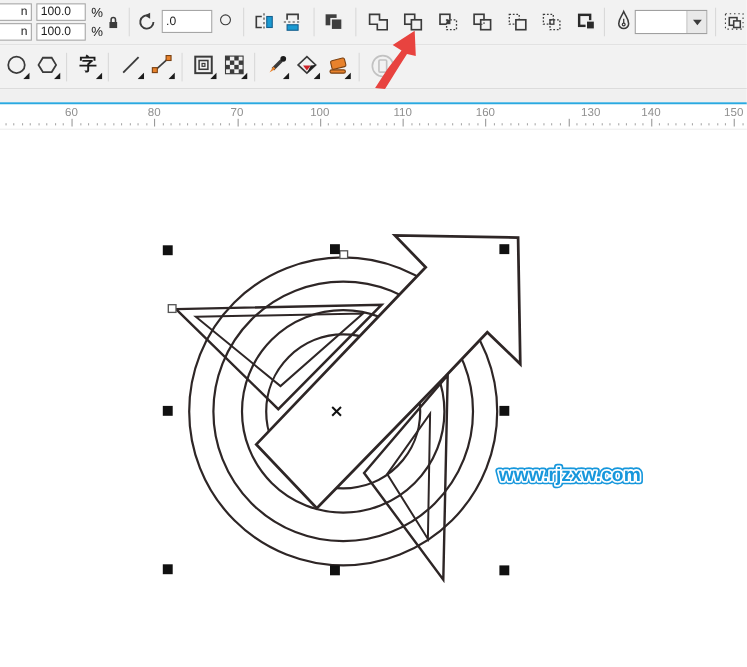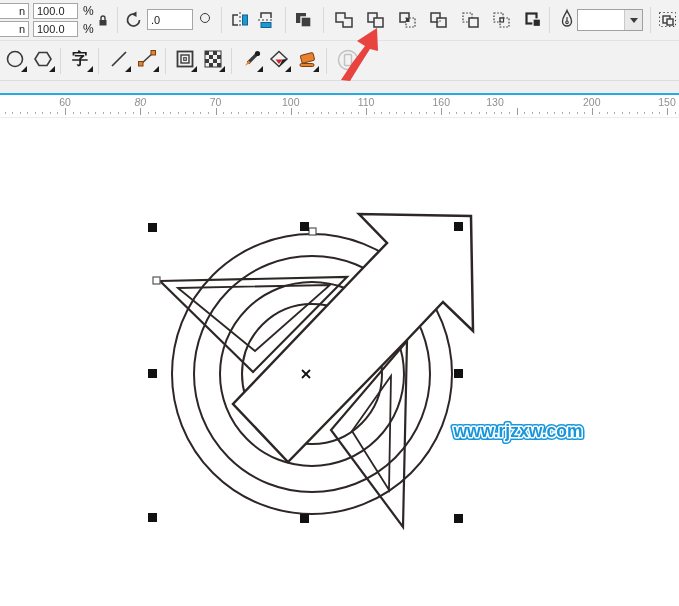--- a/index.html
+++ b/index.html
@@ -318,21 +318,21 @@
       <div class="rmaj" style="left: 65px;"></div>
       <div class="rmin" style="left: 72.525px;"></div>
       <div class="rmin" style="left: 80.05px;"></div>
       <div class="rmin" style="left: 87.575px;"></div>
       <div class="rmin" style="left: 95.1px;"></div>
       <div class="rmin" style="left: 102.625px;"></div>
       <div class="rmin" style="left: 110.15px;"></div>
       <div class="rmin" style="left: 117.675px;"></div>
       <div class="rmin" style="left: 125.2px;"></div>
       <div class="rmin" style="left: 132.725px;"></div>
-      <div class="rlabel" style="left: 140.25px; font-style: italic;">80</div>
+      <div class="rlabel" style="left: 140.25px;">80</div>
       <div class="rmaj" style="left: 140.25px;"></div>
       <div class="rmin" style="left: 147.775px;"></div>
       <div class="rmin" style="left: 155.3px;"></div>
       <div class="rmin" style="left: 162.825px;"></div>
       <div class="rmin" style="left: 170.35px;"></div>
       <div class="rmin" style="left: 177.875px;"></div>
       <div class="rmin" style="left: 185.4px;"></div>
       <div class="rmin" style="left: 192.925px;"></div>
       <div class="rmin" style="left: 200.45px;"></div>
       <div class="rmin" style="left: 207.975px;"></div>
@@ -373,32 +373,32 @@
       <div class="rmaj" style="left: 441.25px;"></div>
       <div class="rmin" style="left: 448.775px;"></div>
       <div class="rmin" style="left: 456.3px;"></div>
       <div class="rmin" style="left: 463.825px;"></div>
       <div class="rmin" style="left: 471.35px;"></div>
       <div class="rmin" style="left: 478.875px;"></div>
       <div class="rmin" style="left: 486.4px;"></div>
       <div class="rmin" style="left: 493.925px;"></div>
       <div class="rmin" style="left: 501.45px;"></div>
       <div class="rmin" style="left: 508.975px;"></div>
-      <div class="rlabel" style="left: 495px;">130</div>
+      <div class="rlabel" style="left: 537px;">130</div>
       <div class="rmaj" style="left: 516.5px;"></div>
       <div class="rmin" style="left: 524.025px;"></div>
       <div class="rmin" style="left: 531.55px;"></div>
       <div class="rmin" style="left: 539.075px;"></div>
       <div class="rmin" style="left: 546.6px;"></div>
       <div class="rmin" style="left: 554.125px;"></div>
       <div class="rmin" style="left: 561.65px;"></div>
       <div class="rmin" style="left: 569.175px;"></div>
       <div class="rmin" style="left: 576.7px;"></div>
       <div class="rmin" style="left: 584.225px;"></div>
-      <div class="rlabel" style="left: 591.75px;">200</div>
+      <div class="rlabel" style="left: 591.75px;">140</div>
       <div class="rmaj" style="left: 591.75px;"></div>
       <div class="rmin" style="left: 599.275px;"></div>
       <div class="rmin" style="left: 606.8px;"></div>
       <div class="rmin" style="left: 614.325px;"></div>
       <div class="rmin" style="left: 621.85px;"></div>
       <div class="rmin" style="left: 629.375px;"></div>
       <div class="rmin" style="left: 636.9px;"></div>
       <div class="rmin" style="left: 644.425px;"></div>
       <div class="rmin" style="left: 651.95px;"></div>
       <div class="rmin" style="left: 659.475px;"></div>

